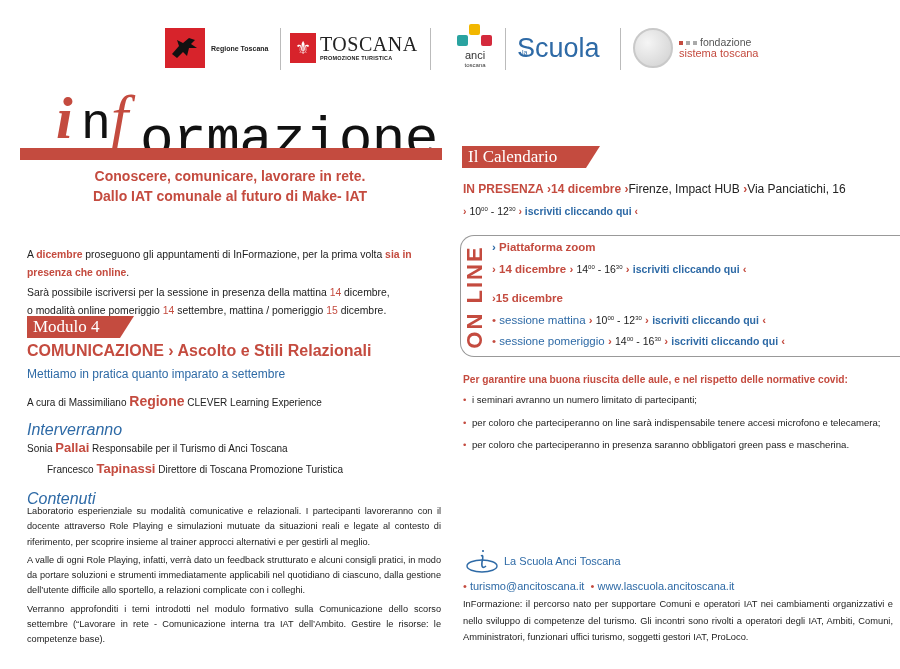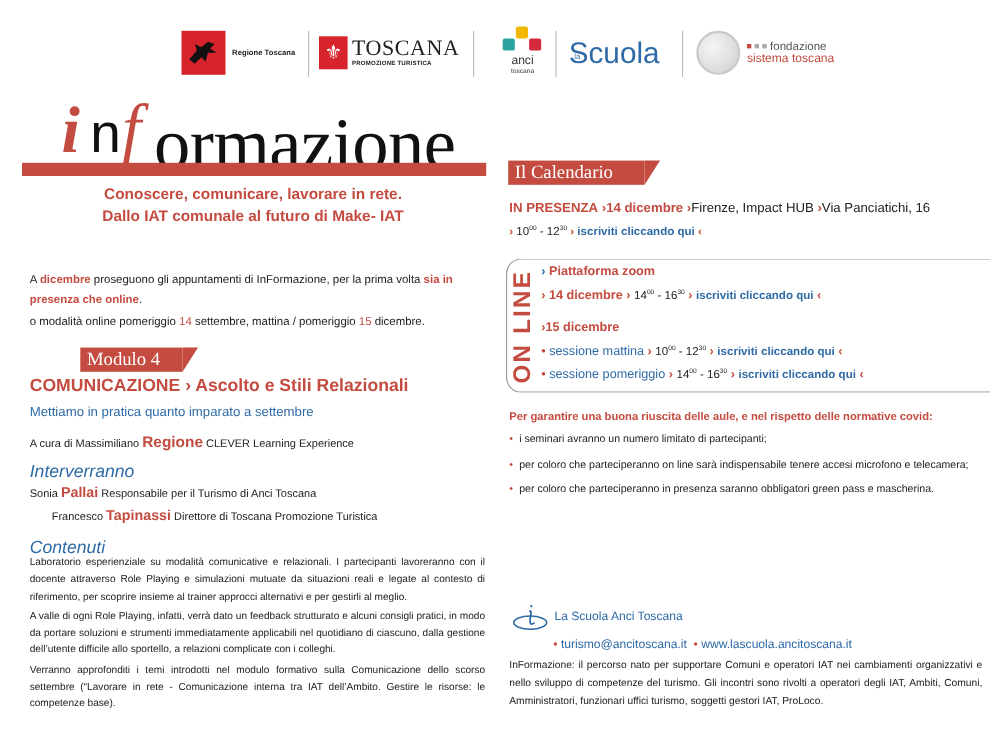--- a/index.html
+++ b/index.html
@@ -29,31 +29,31 @@
   .fst-txt { margin-left: 6px; line-height: 1.05; }
   .fst-l1 { font-size: 10.5px; color: #555; }
   .fst-l1 .dot { display: inline-block; width: 4px; height: 4px; margin-right: 3px; vertical-align: middle; }
   .fst-l2 { font-size: 11px; color: #c44b3f; }
 
   
   .brand { position: absolute; left: 56px; top: 88px; height: 60px; }
   .brand-in { font-family: "Liberation Serif", serif; font-style: italic; font-weight: bold; font-size: 60px; color: #c44b3f; position: absolute; left: 0; top: 0; line-height: 1; }
   .brand-n { font-family: "Liberation Sans", sans-serif; font-size: 50px; color: #111; position: absolute; left: 26px; top: 8px; line-height: 1; letter-spacing: -0.5px; }
   .brand-f { font-family: "Liberation Serif", serif; font-style: italic; font-size: 62px; color: #c44b3f; position: absolute; left: 55px; top: -2px; line-height: 1; }
-  .brand-rest { font-family: Liberation Serif, serif; font-size: 66px; color: #111; position: absolute; left: 84px; top: 11px; line-height: 1; letter-spacing: -0.5px; white-space: nowrap; }
+  .brand-rest { font-family: Liberation Mono, monospace; font-size: 56px; color: #111; position: absolute; left: 84px; top: 24px; line-height: 1; letter-spacing: -0.5px; white-space: nowrap; }
   .brand-bar { position: absolute; left: 20px; top: 148px; width: 422px; height: 12px; background: #c44b3f; }
   .tagline { position: absolute; left: 20px; top: 166px; width: 420px; text-align: center; font-size: 14px; font-weight: bold; color: #c44b3f; line-height: 20px; }
 
   
   .lcol { position: absolute; left: 27px; width: 420px; font-size: 10.4px; line-height: 18px; color: #222; margin-top: 32px; }
   .intro { top: 214px; }
   .intro p { margin-bottom: 2px; }
   .ribbon { position: absolute; height: 22px; background: #c44b3f; color: #fff; font-family: "Liberation Serif", serif; font-size: 17px; line-height: 22px; padding-left: 6px; }
   .ribbon::after { content: ""; position: absolute; right: -14px; top: 0; border-left: 14px solid #c44b3f; border-bottom: 22px solid transparent; }
-  .mod-ribbon { left: 27px; top: 316px; width: 93px; margin-left: 46px; }
+  .mod-ribbon { left: 27px; top: 316px; width: 93px; }
   .mod-title { position: absolute; left: 27px; top: 342px; font-size: 16px; font-weight: bold; color: #c44b3f; white-space: nowrap; }
   .mod-sub { position: absolute; left: 27px; top: 367px; font-size: 12px; color: #2e6aa6; }
   .curator { position: absolute; left: 27px; top: 393px; font-size: 10px; color: #222; white-space: nowrap; }
   .curator .big { font-size: 14px; font-weight: bold; color: #c44b3f; }
   .sect-label { position: absolute; left: 27px; font-size: 16px; font-style: italic; color: #2e6aa6; }
   .speaker { position: absolute; left: 27px; font-size: 10px; color: #222; white-space: nowrap; }
   .speaker .big { font-size: 13px; font-weight: bold; color: #c44b3f; }
   .contenuti { position: absolute; left: 27px; top: 504px; width: 414px; font-size: 9.2px; line-height: 15.3px; color: #222; text-align: justify; }
   .contenuti p { margin-bottom: 3px; }
 
@@ -75,21 +75,21 @@
   .bullet { color: #c44b3f; }
 
   .covid-head { position: absolute; left: 463px; top: 374px; font-size: 10.2px; font-weight: bold; color: #c44b3f; white-space: nowrap; }
   .covid-list { position: absolute; left: 463px; top: 391px; width: 430px; font-size: 9.6px; line-height: 17.5px; color: #222; list-style: none; }
   .covid-list li { padding-left: 9px; position: relative; margin-bottom: 5px; }
   .covid-list li::before { content: "•"; color: #c44b3f; position: absolute; left: 0; top: 0; }
   .covid-list a { color: #2e6aa6; text-decoration: underline; }
 
   .lsat { position: absolute; left: 466px; top: 548px; display: flex; align-items: center; }
   .lsat-name { font-size: 11px; color: #2e6aa6; margin-left: 4px; }
-  .contacts { position: absolute; left: 463px; top: 580px; font-size: 11px; color: #2e6aa6; white-space: nowrap; margin-left: 40px; }
+  .contacts { position: absolute; left: 463px; top: 580px; font-size: 11px; color: #2e6aa6; white-space: nowrap; }
   .footer-desc { position: absolute; left: 463px; top: 596px; width: 430px; font-size: 9.3px; line-height: 16.7px; color: #222; text-align: justify; }
 </style>
 </head>
 <body>
 
 <div class="logos">
   <div class="logo" style="left:0;">
     <div class="rt-box">
       <svg width="32" height="28" viewBox="0 0 32 28">
           <path d="M3 20 L10 12 L8 6 L14 9 L20 4 L26 6 L22 10 L28 14 L20 14 L18 22 L14 18 L8 24 Z" fill="#111"></path>
@@ -139,20 +139,21 @@
   <span class="brand-rest">ormazione</span>
 </div>
 <div class="brand-bar"></div>
 <div class="tagline">
   <div>Conoscere, comunicare, lavorare in rete.</div>
   <div>Dallo IAT comunale al futuro di Make- IAT</div>
 </div>
 
 <div class="lcol intro">
   <p><span>A </span><b class="red">dicembre</b><span> proseguono gli appuntamenti di InFormazione, per la prima volta </span><b class="red">sia in presenza che online</b><span>.</span></p>
+  <p style="margin-bottom:0"><span>Sarà possibile iscriversi per la sessione in presenza della mattina </span><span class="red">14</span><span> dicembre,</span></p>
   <p><span>o modalità online pomeriggio </span><span class="red">14</span><span> settembre, mattina / pomeriggio </span><span class="red">15</span><span> dicembre.</span></p>
 </div>
 
 <div class="ribbon mod-ribbon">Modulo 4</div>
 <div class="mod-title">
   <span>COMUNICAZIONE</span><span> › </span><span>Ascolto e Stili Relazionali</span>
 </div>
 <div class="mod-sub">Mettiamo in pratica quanto imparato a settembre</div>
 <div class="curator">
   <span>A cura di Massimiliano </span><span class="big">Regione</span><span> CLEVER Learning Experience</span>

